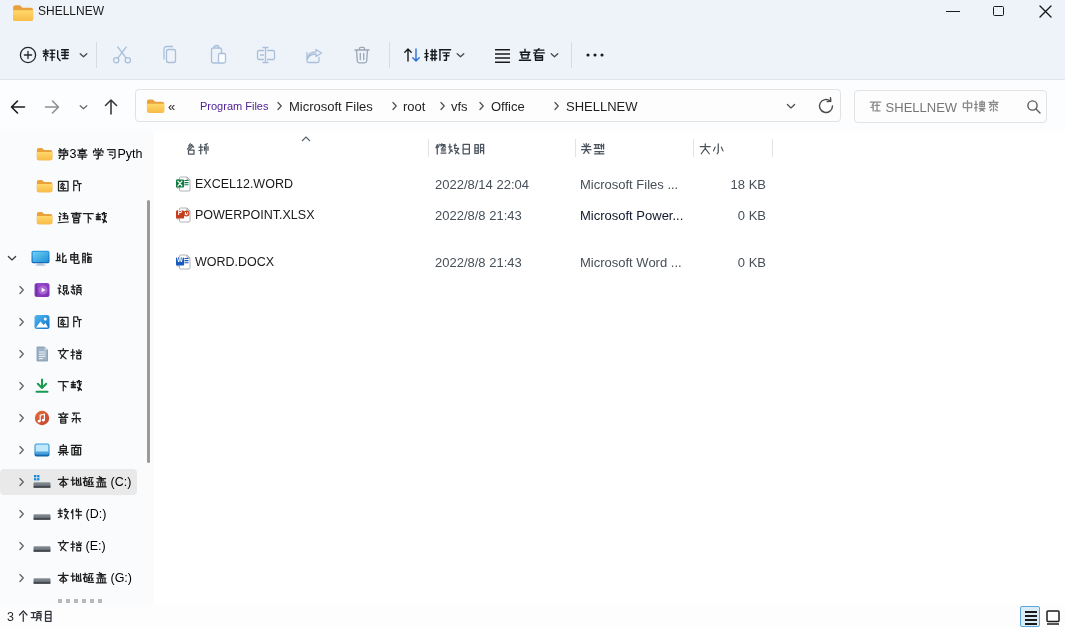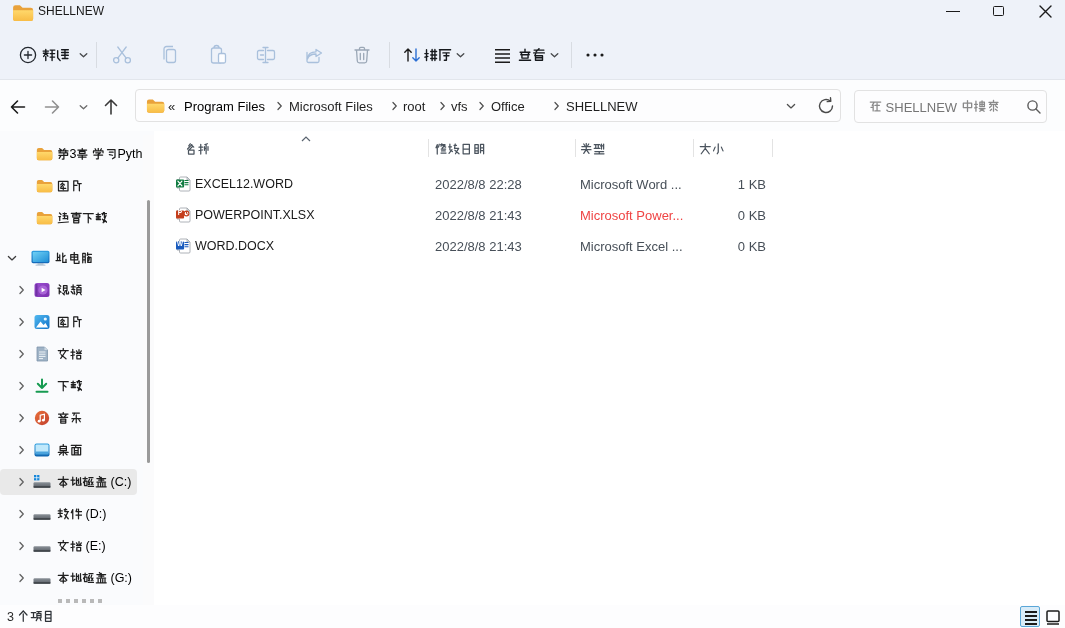--- a/index.html
+++ b/index.html
@@ -142,21 +142,21 @@
 <path d="M1 5.6 H19.2 V12.9 A2.3 2.3 0 0 1 16.9 15.2 H3.3 A2.3 2.3 0 0 1 1 12.9 Z" fill="url(#fg)"></path>
 <defs>
               <linearGradient id="fg" x1="0" y1="0" x2="0" y2="1">
                 <stop offset="0" stop-color="#ffd86b"></stop>
                 <stop offset="1" stop-color="#f8bc45"></stop>
               </linearGradient>
             </defs>
           </g>
         </svg></span>
   <span style="position:absolute;left:32px;top:50%;transform:translateY(-50%);font-size:13px;color:#1f1f1f;white-space:nowrap;line-height:normal">«</span>
-      <span style="position:absolute;left:48px;top:50%;transform:translateY(-50%);font-size:13px;color:#000000;white-space:nowrap;line-height:normal">Program Files</span>
+      <span style="position:absolute;left:64px;top:50%;transform:translateY(-50%);font-size:11px;color:#4c1d95;white-space:nowrap;line-height:normal">Program Files</span>
       <span style="position:absolute;left:138px;top:50%;transform:translateY(-50%);line-height:0"><svg width="11" height="11" viewBox="0 0 11 11" style="">
           <path d="M3.96 1.98 L7.260000000000001 5.5 L3.96 9.02" stroke="#4f4f4f" stroke-width="1.2" fill="none" stroke-linecap="round" stroke-linejoin="round"></path>
         </svg></span>
       <span style="position:absolute;left:153px;top:50%;transform:translateY(-50%);font-size:13px;color:#1f1f1f;white-space:nowrap;line-height:normal">Microsoft Files</span>
       <span style="position:absolute;left:253px;top:50%;transform:translateY(-50%);line-height:0"><svg width="11" height="11" viewBox="0 0 11 11" style="">
           <path d="M3.96 1.98 L7.260000000000001 5.5 L3.96 9.02" stroke="#4f4f4f" stroke-width="1.2" fill="none" stroke-linecap="round" stroke-linejoin="round"></path>
         </svg></span>
       <span style="position:absolute;left:267px;top:50%;transform:translateY(-50%);font-size:13px;color:#1f1f1f;white-space:nowrap;line-height:normal">root</span>
       <span style="position:absolute;left:301px;top:50%;transform:translateY(-50%);line-height:0"><svg width="11" height="11" viewBox="0 0 11 11" style="">
           <path d="M3.96 1.98 L7.260000000000001 5.5 L3.96 9.02" stroke="#4f4f4f" stroke-width="1.2" fill="none" stroke-linecap="round" stroke-linejoin="round"></path>
@@ -614,55 +614,55 @@
 <div style="position:absolute;left:0;top:39.0px;width:740px;height:27px">
 <span style="position:absolute;left:21px;top:50%;transform:translateY(-50%);line-height:0"><svg width="16" height="16" viewBox="0 0 16 16" style="">
           <path d="M5.5 1 H12 L15 4 V14 a1 1 0 0 1 -1 1 H5.5 a1 1 0 0 1 -1-1 V12 H2 V3.5 H4.5 V2 a1 1 0 0 1 1-1 Z" fill="#fff" stroke="#9aa0a6" stroke-width="0.8"></path>
 <path d="M12 1 L15 4 H12 Z" fill="#dfe3e6" stroke="#9aa0a6" stroke-width="0.7"></path>
 <path d="M9.5 4.5 h4 M9.5 6.6 h4 M9.5 8.7 h4" stroke="#107c41" stroke-width="1.1"></path>
 <rect x="1" y="3.4" width="8.1" height="8.1" rx="1" fill="#107c41"></rect>
 
 <path d="M2.9 5.2 L6.9 9.8 M6.9 5.2 L2.9 9.8" stroke="#fff" stroke-width="1.2" stroke-linecap="round"></path>
         </svg></span>
 <span style="position:absolute;left:41px;top:50%;transform:translateY(-50%);font-size:12.5px;color:#191919;white-space:nowrap">EXCEL12.WORD</span>
-<span style="position:absolute;left:281px;top:50%;transform:translateY(-50%);font-size:13px;color:#474f58;white-space:nowrap">2022/8/8 22:28</span>
-<span style="position:absolute;left:426px;top:50%;transform:translateY(-50%);font-size:13px;color:#474f58;white-space:nowrap">Microsoft Word ...</span>
+<span style="position:absolute;left:281px;top:50%;transform:translateY(-50%);font-size:13px;color:#474f58;white-space:nowrap">2022/8/14 22:04</span>
+<span style="position:absolute;left:426px;top:50%;transform:translateY(-50%);font-size:13px;color:#474f58;white-space:nowrap">Microsoft Files ...</span>
 <span style="position:absolute;left:612px;top:50%;transform:translateY(-50%);width:0;font-size:13px;color:#474f58;white-space:nowrap">
         <span style="position:absolute;right:-0px;top:50%;transform:translateY(-50%)"></span>
       </span>
-<span style="position:absolute;right:128px;top:50%;transform:translateY(-50%);font-size:13px;color:#474f58;white-space:nowrap">1 KB</span>
+<span style="position:absolute;right:128px;top:50%;transform:translateY(-50%);font-size:13px;color:#474f58;white-space:nowrap">18 KB</span>
     </div>
 <div style="position:absolute;left:0;top:70.0px;width:740px;height:27px">
 <span style="position:absolute;left:21px;top:50%;transform:translateY(-50%);line-height:0"><svg width="16" height="16" viewBox="0 0 16 16" style="">
           <path d="M5.5 1 H12 L15 4 V14 a1 1 0 0 1 -1 1 H5.5 a1 1 0 0 1 -1-1 V12 H2 V3.5 H4.5 V2 a1 1 0 0 1 1-1 Z" fill="#fff" stroke="#9aa0a6" stroke-width="0.8"></path>
 <path d="M12 1 L15 4 H12 Z" fill="#dfe3e6" stroke="#9aa0a6" stroke-width="0.7"></path>
 <circle cx="11.5" cy="6.5" r="2.4" fill="none" stroke="#c43e1c" stroke-width="1.1"></circle>
           <path d="M11.5 6.5 V4.1 M11.5 6.5 L13.6 7.6" stroke="#c43e1c" stroke-width="1"></path>
 <rect x="1" y="3.4" width="8.1" height="8.1" rx="1" fill="#c43e1c"></rect>
 <text x="5" y="8.3" font-size="6.5" font-weight="bold" fill="#fff" text-anchor="middle" font-family="Liberation Sans">P</text>
 </svg></span>
 <span style="position:absolute;left:41px;top:50%;transform:translateY(-50%);font-size:12.5px;color:#191919;white-space:nowrap">POWERPOINT.XLSX</span>
 <span style="position:absolute;left:281px;top:50%;transform:translateY(-50%);font-size:13px;color:#474f58;white-space:nowrap">2022/8/8 21:43</span>
-<span style="position:absolute;left:426px;top:50%;transform:translateY(-50%);font-size:13px;color:#ef4444;white-space:nowrap">Microsoft Power...</span>
+<span style="position:absolute;left:426px;top:50%;transform:translateY(-50%);font-size:13px;color:#0f172a;white-space:nowrap">Microsoft Power...</span>
 <span style="position:absolute;left:612px;top:50%;transform:translateY(-50%);width:0;font-size:13px;color:#474f58;white-space:nowrap">
         <span style="position:absolute;right:-0px;top:50%;transform:translateY(-50%)"></span>
       </span>
 <span style="position:absolute;right:128px;top:50%;transform:translateY(-50%);font-size:13px;color:#474f58;white-space:nowrap">0 KB</span>
     </div>
-<div style="position:absolute;left:0;top:101.0px;width:740px;height:27px">
+<div style="position:absolute;left:0;top:117px;width:740px;height:27px">
 <span style="position:absolute;left:21px;top:50%;transform:translateY(-50%);line-height:0"><svg width="16" height="16" viewBox="0 0 16 16" style="">
           <path d="M5.5 1 H12 L15 4 V14 a1 1 0 0 1 -1 1 H5.5 a1 1 0 0 1 -1-1 V12 H2 V3.5 H4.5 V2 a1 1 0 0 1 1-1 Z" fill="#fff" stroke="#9aa0a6" stroke-width="0.8"></path>
 <path d="M12 1 L15 4 H12 Z" fill="#dfe3e6" stroke="#9aa0a6" stroke-width="0.7"></path>
 <path d="M9.5 4.5 h4 M9.5 6.6 h4 M9.5 8.7 h4" stroke="#185abd" stroke-width="1.1"></path>
 <rect x="1" y="3.4" width="8.1" height="8.1" rx="1" fill="#185abd"></rect>
 <text x="5" y="8.3" font-size="6.3" font-weight="bold" fill="#fff" text-anchor="middle" font-family="Liberation Sans">W</text>
 </svg></span>
 <span style="position:absolute;left:41px;top:50%;transform:translateY(-50%);font-size:12.5px;color:#191919;white-space:nowrap">WORD.DOCX</span>
 <span style="position:absolute;left:281px;top:50%;transform:translateY(-50%);font-size:13px;color:#474f58;white-space:nowrap">2022/8/8 21:43</span>
-<span style="position:absolute;left:426px;top:50%;transform:translateY(-50%);font-size:13px;color:#474f58;white-space:nowrap">Microsoft Excel ...</span>
+<span style="position:absolute;left:426px;top:50%;transform:translateY(-50%);font-size:13px;color:#474f58;white-space:nowrap">Microsoft Word ...</span>
 <span style="position:absolute;left:612px;top:50%;transform:translateY(-50%);width:0;font-size:13px;color:#474f58;white-space:nowrap">
         <span style="position:absolute;right:-0px;top:50%;transform:translateY(-50%)"></span>
       </span>
 <span style="position:absolute;right:128px;top:50%;transform:translateY(-50%);font-size:13px;color:#474f58;white-space:nowrap">0 KB</span>
     </div>
 </div>
 <div style="position:absolute;left:0;top:605px;width:1065px;height:23px;background:#fdfdfe">
 <span style="position:absolute;left:7px;top:50%;transform:translateY(-50%);display:flex;align-items:center;font-size:12.5px;color:#2b2b2b">
       <span style="font-size:12.5px">3&nbsp;</span>
       <svg width="12.5" height="12.5" viewBox="0 0 100 100" preserveAspectRatio="none" style="vertical-align:2px">

